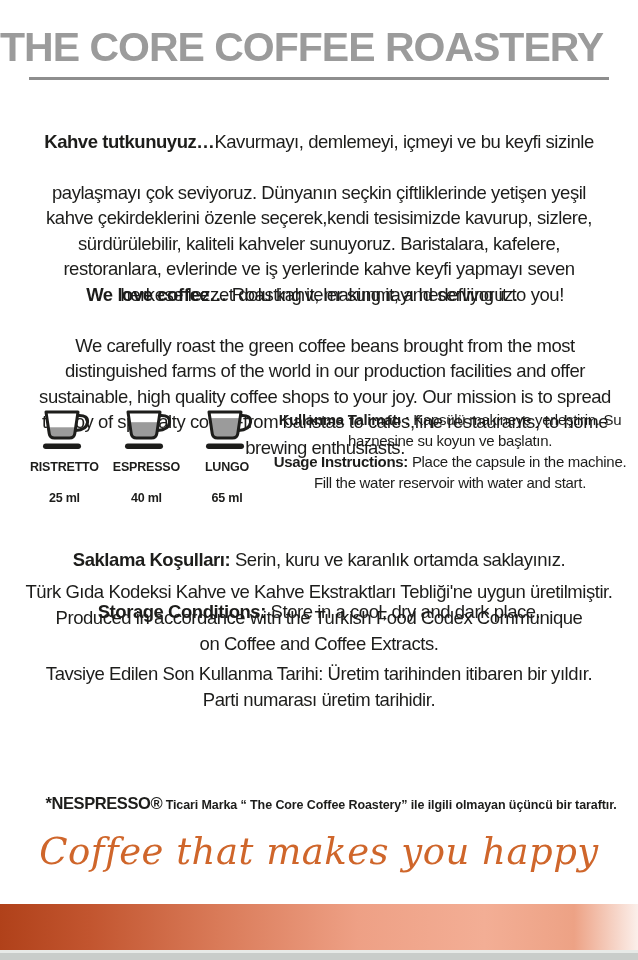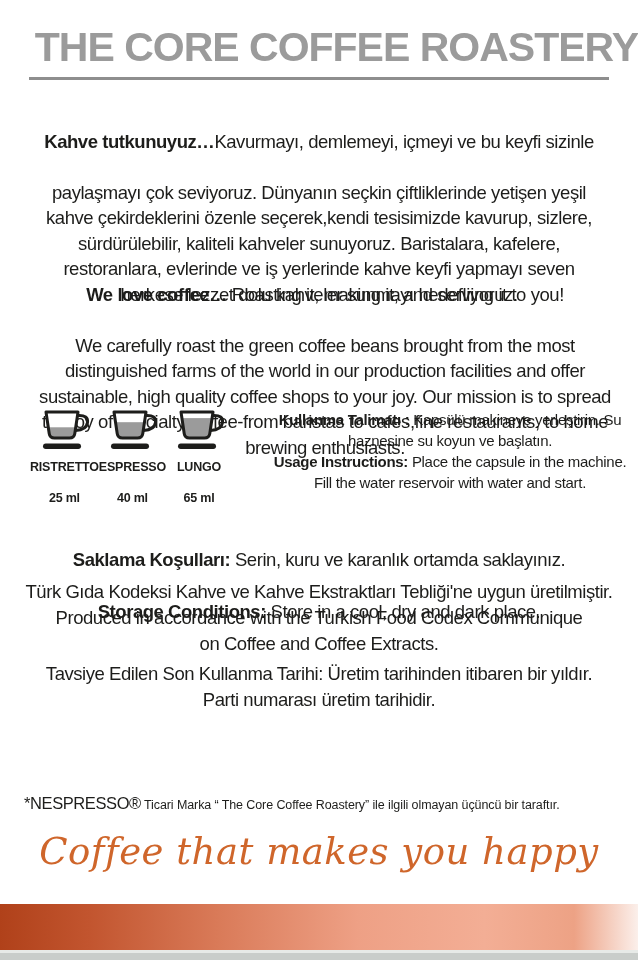--- a/index.html
+++ b/index.html
@@ -4,41 +4,41 @@
 <style>
   html,body { margin:0; padding:0; background:#ffffff; }
   .page {
     position:relative; width:638px; height:960px; overflow:hidden;
     background:#ffffff; color:var(--text,#1d1d1b);
     font-family:"Liberation Sans", sans-serif;
   }
 
   .title {
     position:absolute; top:24px; left:0; right:0; margin:0;
-    text-align:right; font-size:41px; font-weight:700;
+    text-align:left; font-size:41px; font-weight:700;
     letter-spacing:-1px; color:var(--title-gray,#9b9b9b);
   }
   .divider {
     position:absolute; top:77px; left:29px; width:580px; height:3px;
     background:var(--divider-gray,#8e8e8e);
   }
 
   .para {
     position:absolute; left:0; right:0; text-align:center;
     font-size:18.5px; line-height:25.5px; letter-spacing:-0.45px;
     white-space:pre-line;
   }
   .para .lines { white-space:pre-line; }
   .b { font-weight:700; }
   .para-tr { top:103px; }
   .para-en { top:256px;padding-left:12px; }
 
   .cups {
     position:absolute; top:407px; left:30px;
-    display:flex; gap:0; align-items:center;
+    display:flex; gap:14px; align-items:center;
   }
   .cup { text-align:center; min-width:66px; }
   .cup-name { font-size:12.5px; font-weight:700; letter-spacing:-0.2px; margin-top:3px; }
   .cup-vol  { font-size:12.5px; font-weight:700; letter-spacing:-0.2px; margin-top:17px; }
 
   .usage {
     position:absolute; top:409px; left:264px; width:372px;
     font-size:15px; line-height:21px; letter-spacing:-0.3px; text-align:center;
   }
 
@@ -46,22 +46,22 @@
     position:absolute; left:0; right:0; text-align:center;
     font-size:18.5px; line-height:26px; letter-spacing:-0.45px;
     white-space:pre-line;
   }
   .sec-storage   { top:521px; }
   .sec-codex     { top:579px; }
   .sec-expiry-tr { top:661px; }
   .sec-expiry-en { top:725px; }
 
   .disclaimer {
-    position:absolute; top:794px; left:0; right:0; text-align:left;
-    font-size:12.5px; font-weight:400; letter-spacing:-0.1px;padding-left:24px;
+    position:absolute; top:794px; left:0; right:0; text-align:center;
+    font-size:12.5px; font-weight:700; letter-spacing:-0.1px;padding-left:24px;
   }
   .disclaimer .brand { font-size:16.5px; letter-spacing:-0.4px; }
 
   .tagline {
     position:absolute; top:826px; left:0; right:0; text-align:center;
     font-family:"DejaVu Serif", serif; font-style:italic;
     font-size:37px; line-height:52px; color:var(--accent,#cf662b);
     letter-spacing:0.5px;
   }
 

